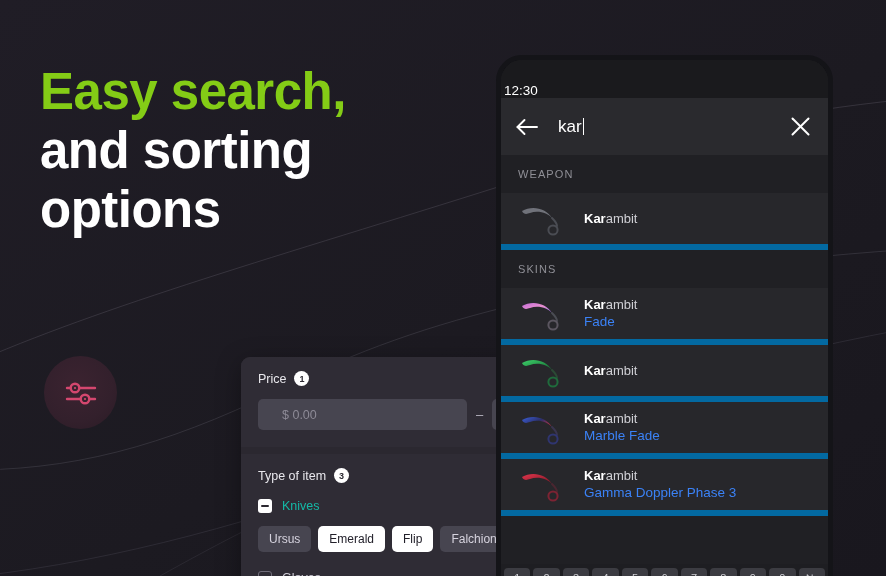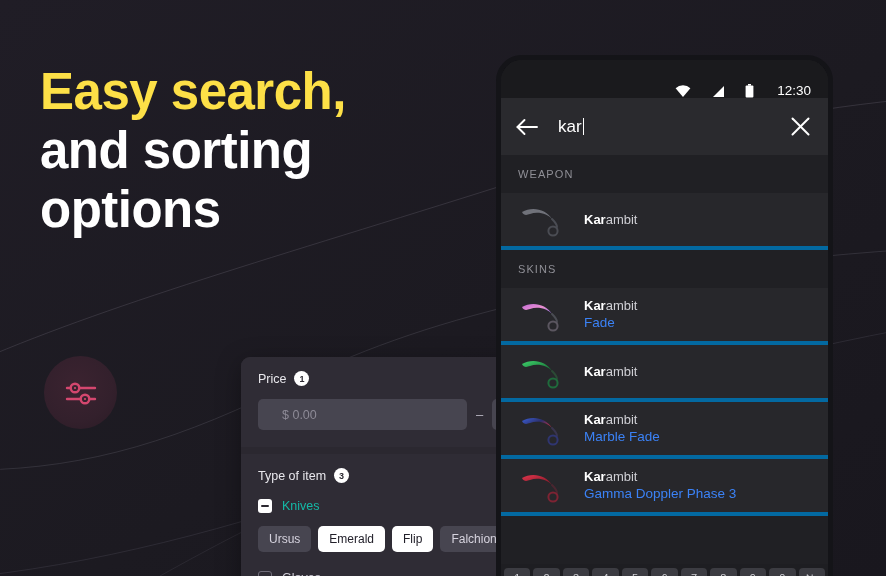--- a/index.html
+++ b/index.html
@@ -17,21 +17,21 @@
   .headline {
     position: absolute;
     left: 40px; top: 62px;
     width: 420px;
     font-size: 51px;
     line-height: 59px;
     font-weight: 700;
     letter-spacing: -0.5px;
     color: #ffffff;
   }
-  .headline .accent { color: #fde047; }
+  .headline .accent { color: #84cc16; }
 
   
   .filter-circle {
     position: absolute;
     left: 44px; top: 356px;
     width: 73px; height: 73px;
     border-radius: 50%;
     background: radial-gradient(circle at 45% 40%, #3b2330 0%, #33202c 60%, #2a1b25 100%);
     display: flex; align-items: center; justify-content: center;
   }
@@ -103,22 +103,22 @@
     border: 5px solid #141418;
     overflow: hidden;
   }
   .screen {
     position: absolute; inset: 0;
     background: #202024;
     display: flex; flex-direction: column;
   }
   .statusbar {
     height: 38px; background: #1a1a1d;
-    display: flex; align-items: flex-end; justify-content: flex-end;
-    padding-right: 17px; gap: 20px;
+    display: flex; align-items: flex-start; justify-content: flex-end;
+    padding-right: 17px; gap: 20px; flex-direction: column;
   }
   .sb-time { color: #ffffff; font-size: 13.5px; margin-left: 3px; }
 
   .searchbar {
     height: 57px; background: #2a2a2e;
     display: flex; align-items: center;
     padding: 0 17px 0 15px;
   }
   .search-text {
     margin-left: 19px; font-size: 17px; color: #ffffff; flex: 1 1 auto;
@@ -131,21 +131,21 @@
 
   .results { flex: 1 1 auto; overflow: hidden; background: #202024; }
   .sec-head {
     height: 38px; background: #202024;
     display: flex; align-items: center; padding: 0 17px;
     font-size: 11px; color: #8f8f96; letter-spacing: 1.1px;
   }
   .row {
     height: 57px; background: #27272b;
     display: flex; align-items: center; padding: 0 17px;
-    border-bottom: 4px solid #0369a1;
+    border-bottom: 6px solid #0369a1;
     position: relative;
   }
   .knife-thumb { width: 56px; height: 40px; flex: 0 0 auto; margin-right: 10px; }
   .row-txt { display: flex; flex-direction: column; justify-content: center; }
   .row-name { font-size: 13px; color: #cfcfd4; line-height: 17px; }
   .row-name b { color: #ffffff; font-weight: 700; }
   .row-sub { font-size: 13.5px; color: #3b82f6; line-height: 18px; }
 
   
   .keyboard {

